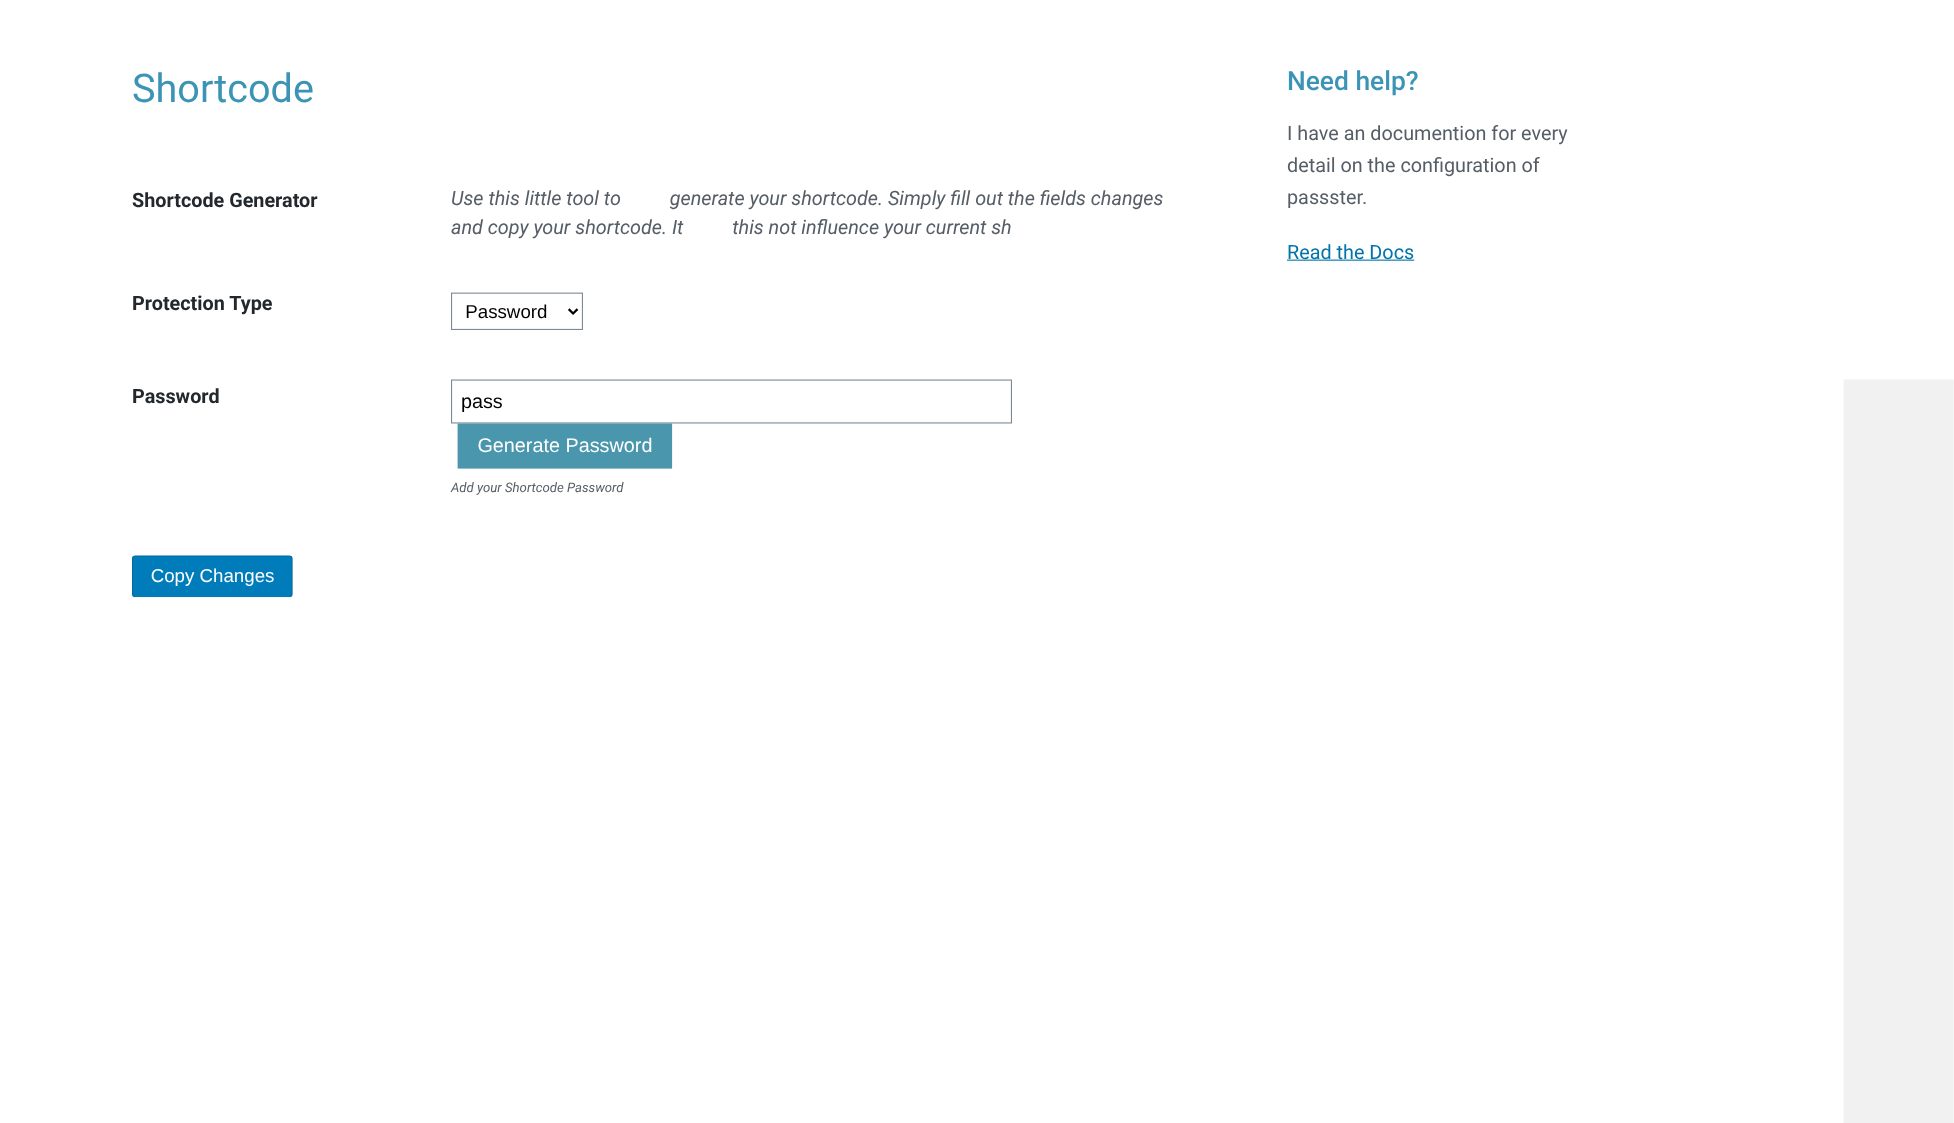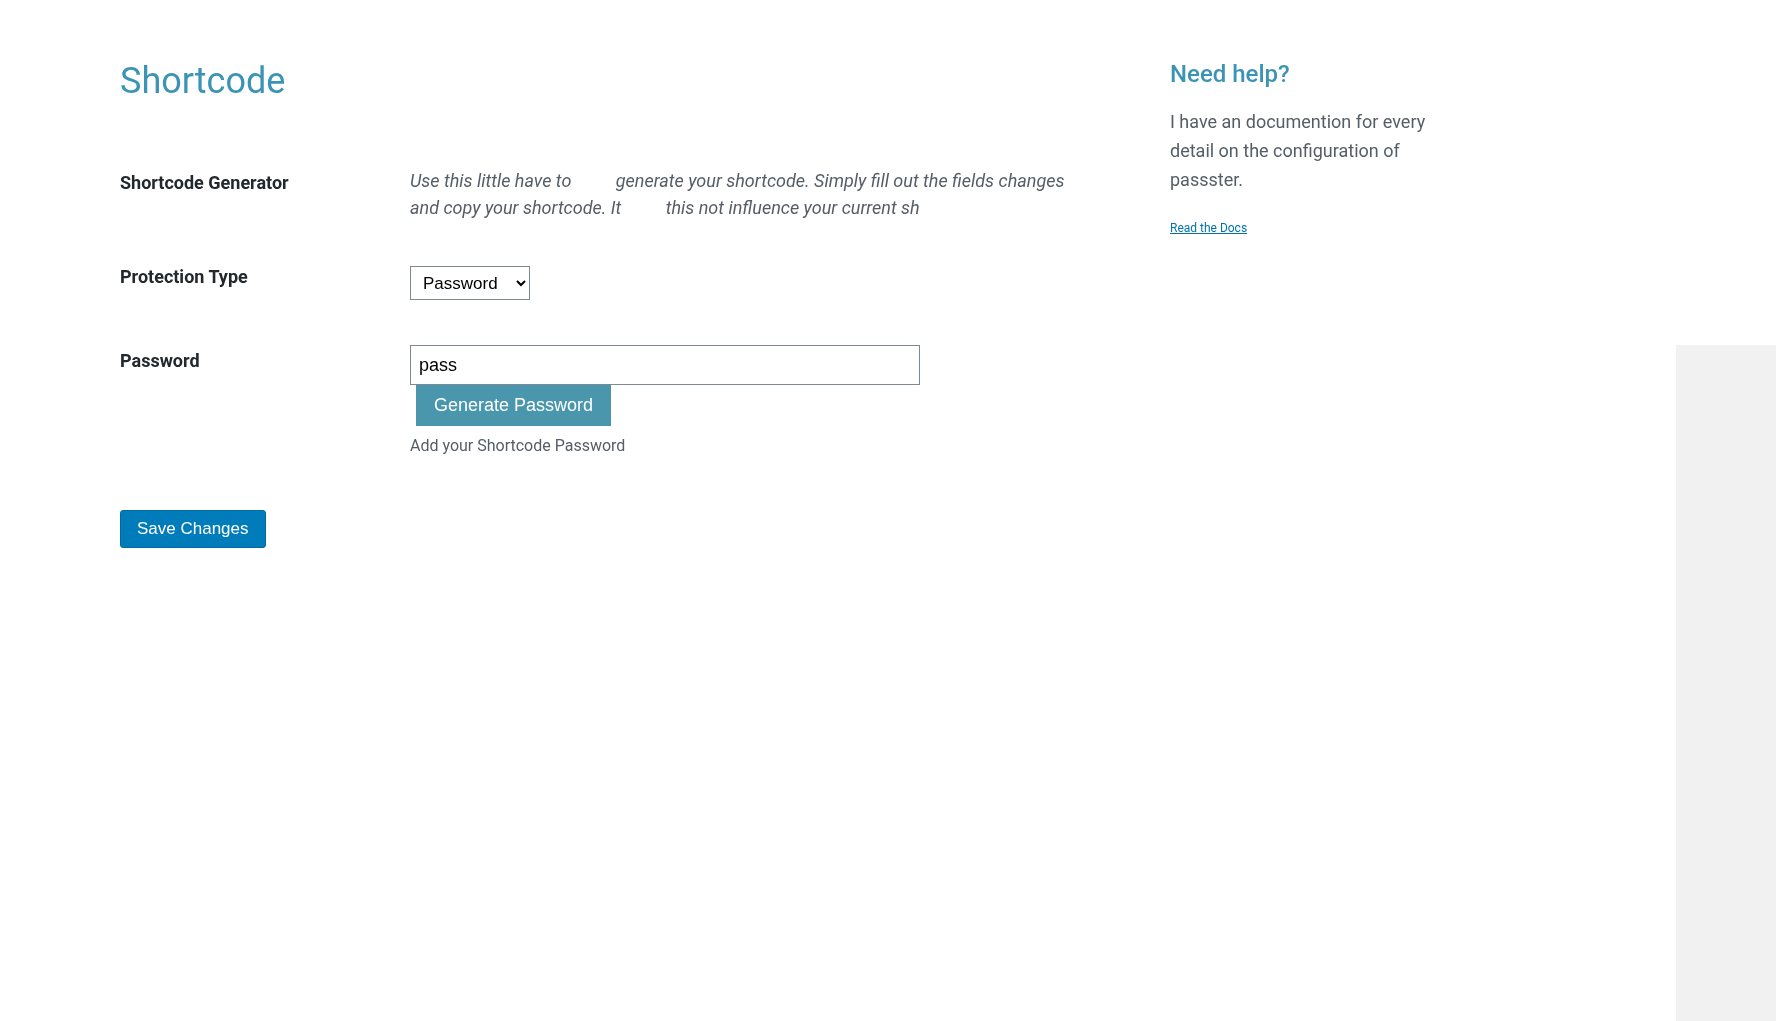--- a/index.html
+++ b/index.html
@@ -104,22 +104,23 @@
       color: #fff;
       border: none;
       font-size: 18px;
       padding: 10px 18px;
       cursor: pointer;
       vertical-align: middle;
       margin-left: 6px;
       text-align: center;
     }
     .input-hint {
+      font-style: italic;
       color: #555d66;
-      font-size: 16px;
+      font-size: 12px;
       margin-top: 10px;
       display: block;
     }
     .highlight-box {
       border: 4px solid #5a3fe8;
       padding: 18px 20px;
       margin-top: 30px;
       margin-left: -24px;
     }
     .highlight-box .form-table th {
@@ -167,21 +168,21 @@
     }
     .help-text {
       font-size: 18px;
       color: #555d66;
       line-height: 1.6;
       margin-bottom: 25px;
     }
     .help-link {
       color: #0073aa;
       text-decoration: underline;
-      font-size: 12px;
+      font-size: 18px;
     }
     .right-gutter {
       position: fixed;
       right: 0;
       top: 345px;
       bottom: 0;
       width: 100px;
       background: #f1f1f1;
     }
     .row-spacer td, .row-spacer th { padding-top: 30px; padding-bottom: 30px;}
@@ -196,21 +197,21 @@
     <div class="content-col">
 
       <h2 class="section-title">Shortcode</h2>
 
       <table class="form-table">
         <tbody>
             <tr>
           <th>Shortcode Generator</th>
           <td>
             <p class="description-text">
-              <span>Use this little have to </span><strong>generate your shortcode</strong><span>. Simply fill out the fields changes and copy your shortcode. It </span><strong>this not</strong><span> influence your current sh</span>
+              <span>Use this little tool to </span><strong>generate your shortcode</strong><span>. Simply fill out the fields changes and copy your shortcode. It </span><strong>this not</strong><span> influence your current sh</span>
             </p>
           </td>
         </tr>
         <tr class="row-spacer">
           <th>Protection Type</th>
           <td>
             <select>
               <option>Password</option>
             </select>
           </td>
@@ -219,21 +220,21 @@
           <th>Password</th>
           <td>
             <input type="text" value="pass" style=""><button class="btn-teal">Generate Password</button>
             <span class="input-hint">Add your Shortcode Password</span>
           </td>
         </tr>
       </tbody>
         </table>
 
 
-      <button class="save-changes">Save Changes</button>
+      <button class="save-changes">Copy Changes</button>
 
     </div>
 
     <div class="sidebar-col">
       <h3 class="help-title">Need help?</h3>
       <p class="help-text">I have an documention for every detail on the configuration of passster.</p>
       <a href="#" class="help-link">Read the Docs</a>
     </div>
   </div>
 

